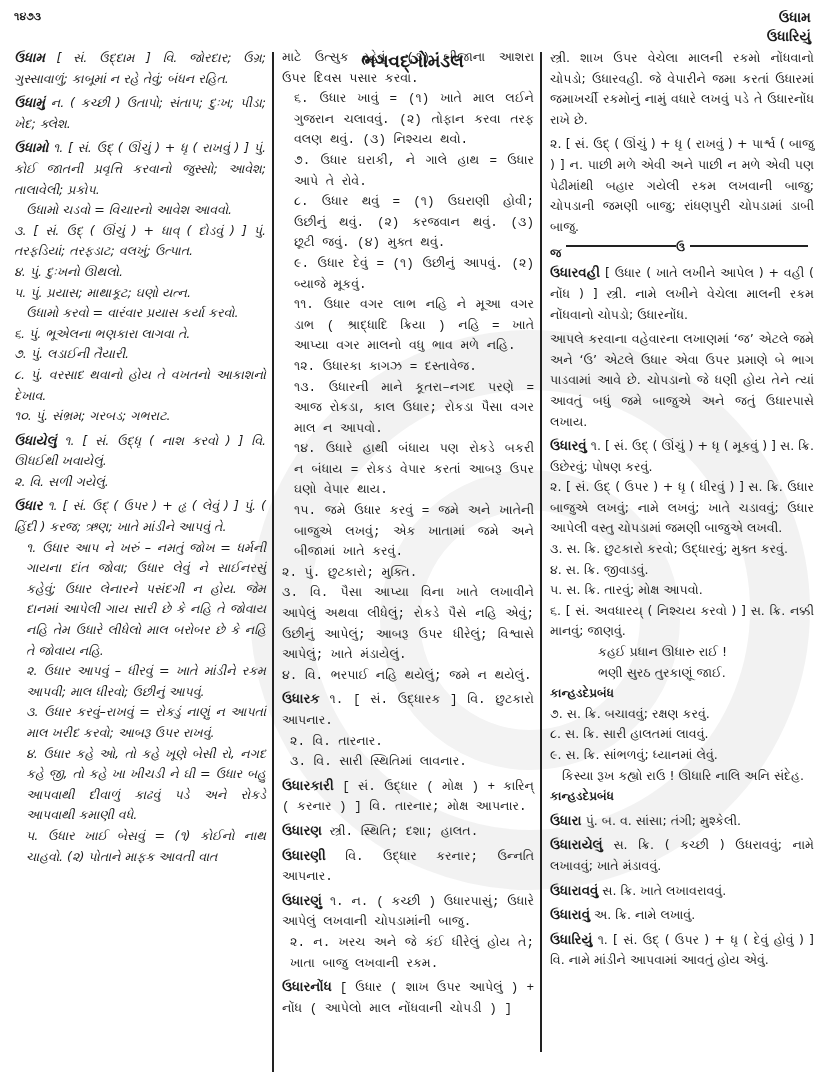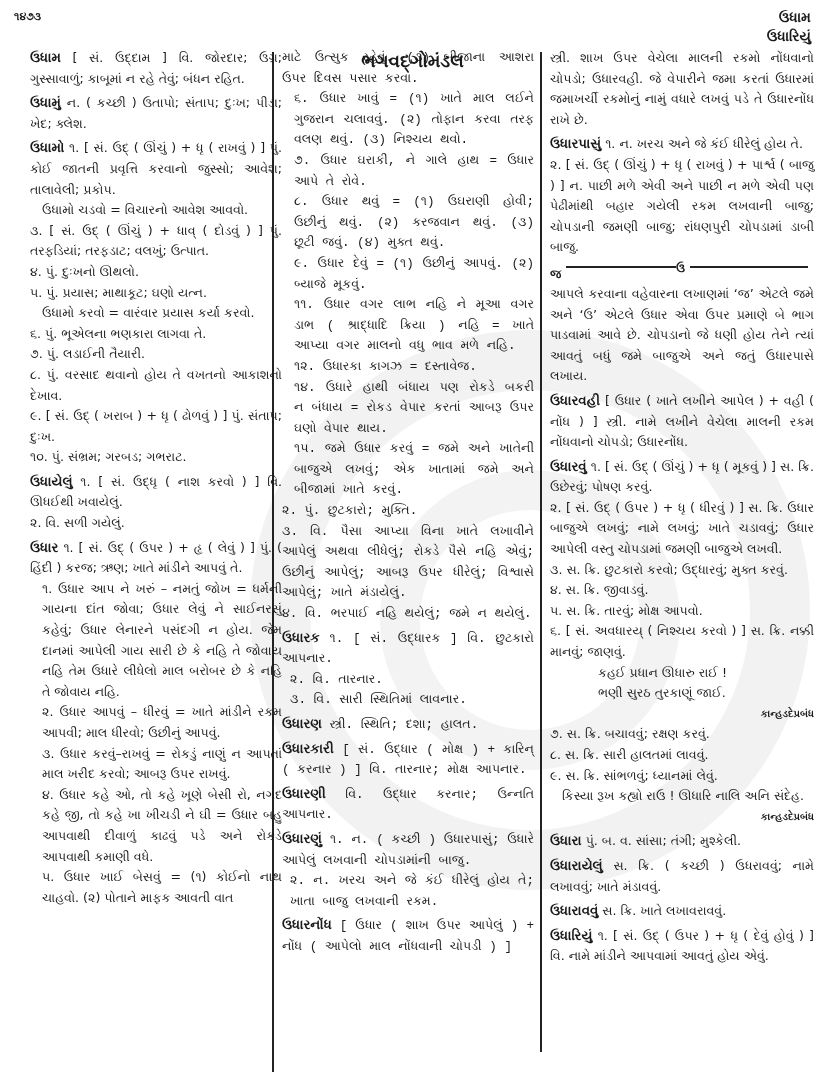--- a/index.html
+++ b/index.html
@@ -12,33 +12,33 @@
   .watermark2 {
     position: absolute; left: 380px; top: 470px; width: 300px; height: 300px;
     border-radius: 50%; border: 40px solid #f3f3f3; z-index: 0;
   }
   .header { position: absolute; top: 6px; left: 14px; right: 14px; height: 40px; z-index: 1; }
   .page-no { position: absolute; left: 0; top: 4px; font-weight: bold; font-size: 11px; }
   .running-title { position: absolute; left: 0; right: 0; top: 4px; text-align: center; font-weight: bold; font-size: 18px; margin-top: 40px; }
   .guide { position: absolute; right: 0; top: 2px; text-align: right; font-weight: bold; font-size: 14px; line-height: 19px; }
   .columns { position: absolute; top: 48px; left: 14px; width: 800px; height: 1030px; z-index: 1; }
   .col { position: absolute; top: 0; height: 100%; font-size: 12.6px; line-height: 20.6px; }
-  .col1 { left: 16px; width: 252px; }
+  .col1 { left: 0; width: 252px; font-style: italic; }
   .col2 { left: 268px; width: 252px; font-family: Liberation Mono, monospace; }
   .col3 { left: 536px; width: 264px; }
   .rule { position: absolute; top: 4px; width: 2px; background: #222; }
   .rule1 { left: 258px; height: 1020px; }
   .rule2 { left: 526px; height: 1000px; }
   .entry { margin-bottom: 4px; text-align: justify; }
   .hw { font-weight: bold; font-size: 13.4px; }
   .sense { text-indent: 0; padding-left: 0; text-align: justify; }
   .sub { padding-left: 12px; text-align: justify; }
   .ind { padding-left: 8px; }
   .quote { padding-left: 48px; }
-  .src { text-align: right; font-size: 10px; font-weight: bold; }
+  .src { text-align: left; font-size: 12px; font-weight: bold; }
   .diagram { position: relative; height: 22px; margin: 2px 0 0 0; }
   .diagram .jline { position: absolute; left: 16px; top: 4px; width: 110px; border-top: 2px solid #222; }
   .diagram .uline { position: absolute; left: 140px; top: 4px; width: 118px; border-top: 2px solid #222; }
   .diagram .jl { position: absolute; left: 0; top: 2px; font-size: 12px; font-weight: bold; }
   .diagram .ul { position: absolute; left: 126px; top: -4px; font-size: 12px; font-weight: bold; }
 </style>
 </head>
 <body>
 
 <div class="watermark"></div>
@@ -66,21 +66,20 @@
       <div class="entry">
         <div><span class="hw">ઉધામો</span> <span>૧. [ સં. ઉદ્ ( ઊંચું ) + ધૃ ( રાખવું ) ] પું. કોઈ જાતની પ્રવૃત્તિ કરવાનો જુસ્સો; આવેશ; તાલાવેલી; પ્રકોપ.</span></div>
         <div class="sub">ઉધામો ચડવો = વિચારનો આવેશ આવવો.</div>
         <div class="sense">૩. [ સં. ઉદ્ ( ઊંચું ) + ધાવ્ ( દોડવું ) ] પું. તરફડિયાં; તરફડાટ; વલખું; ઉત્પાત.</div>
         <div class="sense">૪. પું. દુઃખનો ઊથલો.</div>
         <div class="sense">૫. પું. પ્રયાસ; માથાકૂટ; ઘણો યત્ન.</div>
         <div class="sub">ઉધામો કરવો = વારંવાર પ્રયાસ કર્યા કરવો.</div>
         <div class="sense">૬. પું. ભૂએલના ભણકારા લાગવા તે.</div>
         <div class="sense">૭. પું. લડાઈની તૈયારી.</div>
         <div class="sense">૮. પું. વરસાદ થવાનો હોય તે વખતનો આકાશનો દેખાવ.</div>
-        <div class="sense">૯. [ સં. ઉદ્ ( ખરાબ ) + ધૃ ( ઢોળવું ) ] પું. સંતાપ; દુઃખ.</div>
         <div class="sense">૧૦. પું. સંભ્રમ; ગરબડ; ગભરાટ.</div>
       </div>
       <div class="entry">
         <div><span class="hw">ઉધાયેલું</span> <span>૧. [ સં. ઉદ્ધૃ ( નાશ કરવો ) ] વિ. ઊધઈથી ખવાયેલું.</span></div>
         <div class="sense">૨. વિ. સળી ગયેલું.</div>
       </div>
       <div class="entry">
         <div><span class="hw">ઉધાર</span> <span>૧. [ સં. ઉદ્ ( ઉપર ) + હૃ ( લેવું ) ] પું. ( હિંદી ) કરજ; ઋણ; ખાતે માંડીને આપવું તે.</span></div>
         <div class="sub">૧. ઉધાર આપ ને ખરું – નમતું જોખ = ધર્મની ગાયના દાંત જોવા; ઉધાર લેવું ને સાઈનરસું કહેવું; ઉધાર લેનારને પસંદગી ન હોય. જેમ દાનમાં આપેલી ગાય સારી છે કે નહિ તે જોવાય નહિ તેમ ઉધારે લીધેલો માલ બરોબર છે કે નહિ તે જોવાય નહિ.</div>
         <div class="sub">૨. ઉધાર આપવું – ધીરવું = ખાતે માંડીને રકમ આપવી; માલ ધીરવો; ઉછીનું આપવું.</div>
@@ -91,67 +90,67 @@
     </div>
   <div class="col col2">
       <div class="entry">
         <div class=""><span>માટે ઉત્સુક રહેવું. (૩) બીજાના આશરા ઉપર દિવસ પસાર કરવા.</span></div>
         <div class="sub">૬. ઉધાર ખાવું = (૧) ખાતે માલ લઈને ગુજરાન ચલાવવું. (૨) તોફાન કરવા તરફ વલણ થવું. (૩) નિશ્ચય થવો.</div>
         <div class="sub">૭. ઉધાર ઘરાકી, ને ગાલે હાથ = ઉધાર આપે તે રોવે.</div>
         <div class="sub">૮. ઉધાર થવું = (૧) ઉઘરાણી હોવી; ઉછીનું થવું. (૨) કરજવાન થવું. (૩) છૂટી જવું. (૪) મુક્ત થવું.</div>
         <div class="sub">૯. ઉધાર દેવું = (૧) ઉછીનું આપવું. (૨) બ્યાજે મૂકવું.</div>
         <div class="sub">૧૧. ઉધાર વગર લાભ નહિ ને મૂઆ વગર ડાભ ( શ્રાદ્ધાદિ ક્રિયા ) નહિ = ખાતે આપ્યા વગર માલનો વધુ ભાવ મળે નહિ.</div>
         <div class="sub">૧૨. ઉધારકા કાગઝ = દસ્તાવેજ.</div>
+        <div class="sub">૧૩. ઉધારની માને કૂતરા–નગદ પરણે = આજ રોકડા, કાલ ઉધાર; રોકડા પૈસા વગર માલ ન આપવો.</div>
         <div class="sub">૧૪. ઉધારે હાથી બંધાય પણ રોકડે બકરી ન બંધાય = રોકડ વેપાર કરતાં આબરૂ ઉપર ઘણો વેપાર થાય.</div>
         <div class="sub">૧૫. જમે ઉધાર કરવું = જમે અને ખાતેની બાજુએ લખવું; એક ખાતામાં જમે અને બીજામાં ખાતે કરવું.</div>
         <div class="sense">૨. પું. છુટકારો; મુક્તિ.</div>
         <div class="sense">૩. વિ. પૈસા આપ્યા વિના ખાતે લખાવીને આપેલું અથવા લીધેલું; રોકડે પૈસે નહિ એવું; ઉછીનું આપેલું; આબરૂ ઉપર ધીરેલું; વિશ્વાસે આપેલું; ખાતે મંડાયેલું.</div>
         <div class="sense">૪. વિ. ભરપાઈ નહિ થયેલું; જમે ન થયેલું.</div>
       </div>
       <div class="entry">
         <div><span class="hw">ઉધારક</span> <span>૧. [ સં. ઉદ્ધારક ] વિ. છુટકારો આપનાર.</span></div>
         <div class="ind">૨. વિ. તારનાર.</div>
         <div class="ind">૩. વિ. સારી સ્થિતિમાં લાવનાર.</div>
       </div>
       <div class="entry">
-        <div><span class="hw">ઉધારણ</span> <span>સ્ત્રી. સ્થિતિ; દશા; હાલત.</span></div>
+        <div><span class="hw">ઉધારકારી</span> <span>[ સં. ઉદ્ધાર ( મોક્ષ ) + કારિન્ ( કરનાર ) ] વિ. તારનાર; મોક્ષ આપનાર.</span></div>
       </div>
       <div class="entry">
-        <div><span class="hw">ઉધારકારી</span> <span>[ સં. ઉદ્ધાર ( મોક્ષ ) + કારિન્ ( કરનાર ) ] વિ. તારનાર; મોક્ષ આપનાર.</span></div>
+        <div><span class="hw">ઉધારણ</span> <span>સ્ત્રી. સ્થિતિ; દશા; હાલત.</span></div>
       </div>
       <div class="entry">
         <div><span class="hw">ઉધારણી</span> <span>વિ. ઉદ્ધાર કરનાર; ઉન્નતિ આપનાર.</span></div>
       </div>
       <div class="entry">
         <div><span class="hw">ઉધારણું</span> <span>૧. ન. ( કચ્છી ) ઉધારપાસું; ઉધારે આપેલું લખવાની ચોપડામાંની બાજુ.</span></div>
         <div class="ind">૨. ન. ખરચ અને જે કંઈ ધીરેલું હોય તે; ખાતા બાજુ લખવાની રકમ.</div>
       </div>
       <div class="entry">
         <div><span class="hw">ઉધારનોંધ</span> <span>[ ઉધાર ( શાખ ઉપર આપેલું ) + નોંધ ( આપેલો માલ નોંધવાની ચોપડી ) ]</span></div>
       </div>
     </div>
   <div class="col col3">
       <div class="entry">
         <div class=""><span>સ્ત્રી. શાખ ઉપર વેચેલા માલની રકમો નોંધવાનો ચોપડો; ઉધારવહી. જે વેપારીને જમા કરતાં ઉધારમાં જમાખર્ચી રકમોનું નામું વધારે લખવું પડે તે ઉધારનોંધ રાખે છે.</span></div>
       </div>
       <div class="entry">
-        <div><span class="hw">ઉધારપાસું</span> <span>૧. ન. ખરચ અને જે કંઈ ધીરેલું હોય તે.</span></div>
         <div class="sense">૨. [ સં. ઉદ્ ( ઊંચું ) + ધૃ ( રાખવું ) + પાર્શ્વ ( બાજુ ) ] ન. પાછી મળે એવી અને પાછી ન મળે એવી પણ પેઢીમાંથી બહાર ગયેલી રકમ લખવાની બાજુ; ચોપડાની જમણી બાજુ; રાંધણપુરી ચોપડામાં ડાબી બાજુ.</div>
       </div>
       <div class="diagram">
         <span class="jl">જ</span>
         <span class="jline"></span>
         <span class="ul">ઉ</span>
         <span class="uline"></span>
       </div>
       <div class="entry">
-        <div><span>આપલે કરવાના વહેવારના લખાણમાં ‘જ’ એટલે જમે અને ‘ઉ’ એટલે ઉધાર એવા ઉપર પ્રમાણે બે ભાગ પાડવામાં આવે છે. ચોપડાનો જે ધણી હોય તેને ત્યાં આવતું બધું જમે બાજુએ અને જતું ઉધારપાસે લખાય.</span></div>
+        <div><span class="hw">ઉધારવહી</span> <span>[ ઉધાર ( ખાતે લખીને આપેલ ) + વહી ( નોંધ ) ] સ્ત્રી. નામે લખીને વેચેલા માલની રકમ નોંધવાનો ચોપડો; ઉધારનોંધ.</span></div>
       </div>
       <div class="entry">
-        <div><span class="hw">ઉધારવહી</span> <span>[ ઉધાર ( ખાતે લખીને આપેલ ) + વહી ( નોંધ ) ] સ્ત્રી. નામે લખીને વેચેલા માલની રકમ નોંધવાનો ચોપડો; ઉધારનોંધ.</span></div>
+        <div><span>આપલે કરવાના વહેવારના લખાણમાં ‘જ’ એટલે જમે અને ‘ઉ’ એટલે ઉધાર એવા ઉપર પ્રમાણે બે ભાગ પાડવામાં આવે છે. ચોપડાનો જે ધણી હોય તેને ત્યાં આવતું બધું જમે બાજુએ અને જતું ઉધારપાસે લખાય.</span></div>
       </div>
       <div class="entry">
         <div><span class="hw">ઉધારવું</span> <span>૧. [ સં. ઉદ્ ( ઊંચું ) + ધૃ ( મૂકવું ) ] સ. ક્રિ. ઉછેરવું; પોષણ કરવું.</span></div>
         <div class="sense">૨. [ સં. ઉદ્ ( ઉપર ) + ધૃ ( ધીરવું ) ] સ. ક્રિ. ઉધાર બાજુએ લખવું; નામે લખવું; ખાતે ચડાવવું; ઉધાર આપેલી વસ્તુ ચોપડામાં જમણી બાજુએ લખવી.</div>
         <div class="sense">૩. સ. ક્રિ. છુટકારો કરવો; ઉદ્ધારવું; મુક્ત કરવું.</div>
         <div class="sense">૪. સ. ક્રિ. જીવાડવું.</div>
         <div class="sense">૫. સ. ક્રિ. તારવું; મોક્ષ આપવો.</div>
         <div class="sense">૬. [ સં. અવધારય્ ( નિશ્ચય કરવો ) ] સ. ક્રિ. નક્કી માનવું; જાણવું.</div>
         <div class="quote">કહઈ પ્રધાન ઊધારુ રાઈ !</div>
         <div class="quote">ભણી સુરઠ તુરકાણૂં જાઈ.</div>
@@ -165,16 +164,19 @@
       <div class="entry">
         <div><span class="hw">ઉધારા</span> <span>પું. બ. વ. સાંસા; તંગી; મુશ્કેલી.</span></div>
       </div>
       <div class="entry">
         <div><span class="hw">ઉધારાયેલું</span> <span>સ. ક્રિ. ( કચ્છી ) ઉધરાવવું; નામે લખાવવું; ખાતે મંડાવવું.</span></div>
       </div>
       <div class="entry">
         <div><span class="hw">ઉધારાવવું</span> <span>સ. ક્રિ. ખાતે લખાવરાવવું.</span></div>
       </div>
       <div class="entry">
+        <div><span class="hw">ઉધારાવું</span> <span>અ. ક્રિ. નામે લખાવું.</span></div>
+      </div>
+      <div class="entry">
         <div><span class="hw">ઉધારિયું</span> <span>૧. [ સં. ઉદ્ ( ઉપર ) + ધૃ ( દેવું હોવું ) ] વિ. નામે માંડીને આપવામાં આવતું હોય એવું.</span></div>
       </div>
     </div>
 </div>
 
 </body></html>

